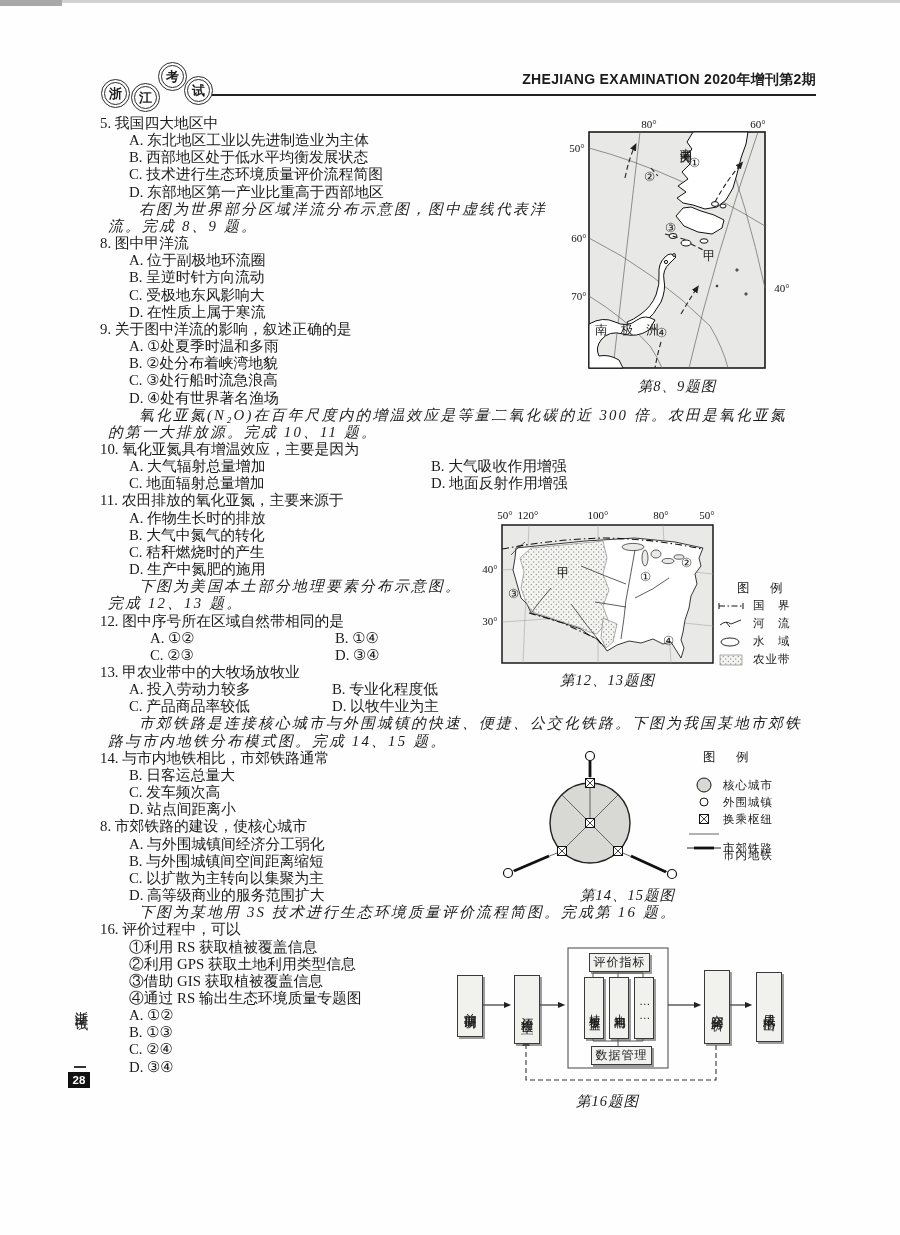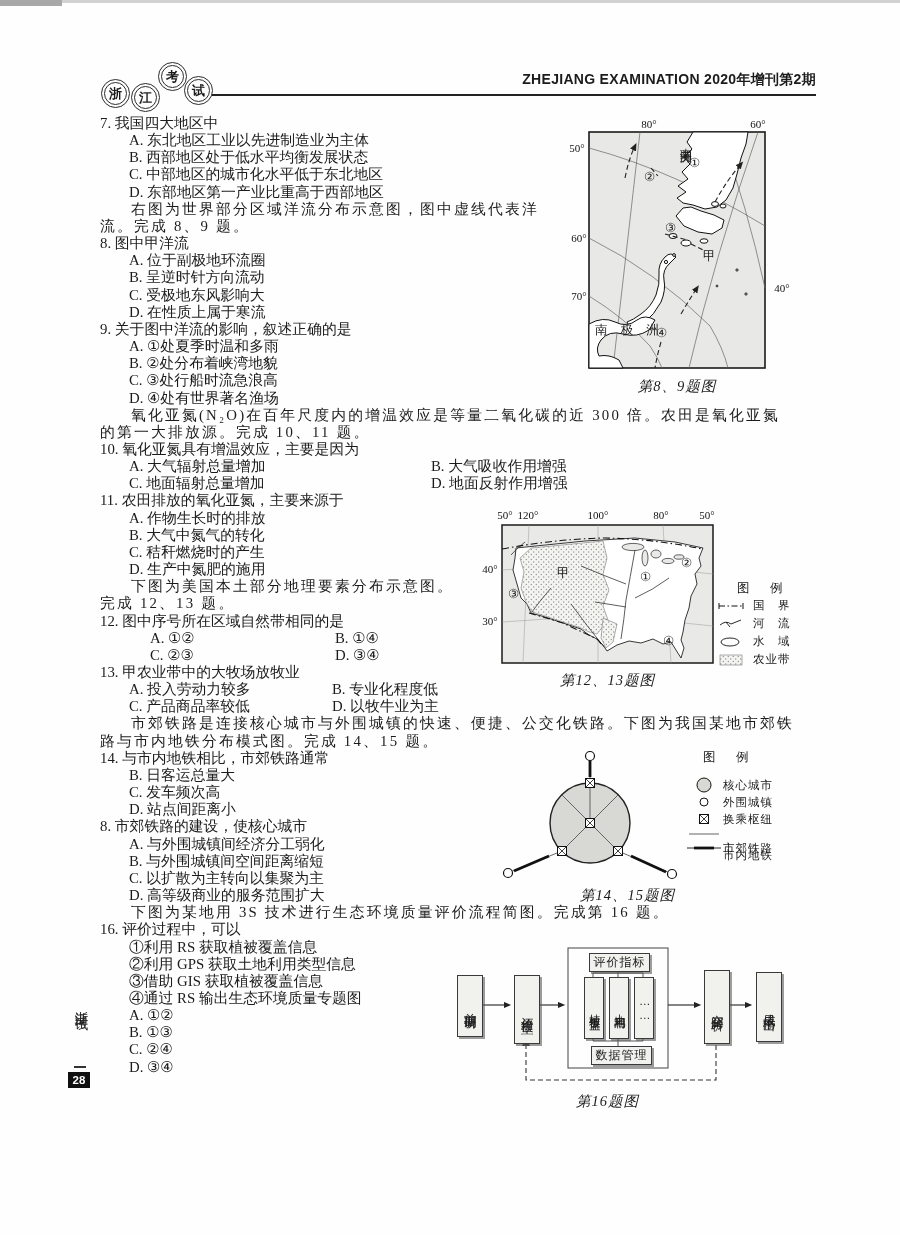--- a/index.html
+++ b/index.html
@@ -23,21 +23,21 @@
   .side-dash { position:absolute; left:74px; top:1066px; width:12px; height:1.6px; background:#333; }
   .side-pagenum { position:absolute; left:68px; top:1072px; width:22px; height:16px; background:#101010; color:#fff;
                   font-family:"Liberation Sans",sans-serif; font-size:11.5px; font-weight:bold;
                   display:flex; align-items:center; justify-content:center; }
 
   
   .content { position:absolute; left:100px; top:115px; width:716px; font-size:14.8px; line-height:17.15px; }
   .ln { white-space:nowrap; }
   .opt { padding-left:29px; }
   .ind { text-indent:31px; }
-  .intro { letter-spacing:2.2px; }
+  .intro { font-style:italic; letter-spacing:2.2px;margin-left:8px; }
   .cols .c1 { display:inline-block; width:302px; }
   .cols-n .c1 { display:inline-block; width:203px; }
   .cols-q12 { padding-left:50px; }
   .cols-q12 .c1 { display:inline-block; width:185px; }
 
   
   .fig { position:absolute; }
   .fig span { position:absolute; display:block; }
   .axis { font-size:11px; color:#111; text-align:center; }
   .cap { font-style:italic; font-size:14.5px; letter-spacing:1px; text-align:center; }
@@ -74,24 +74,24 @@
     <div class="stamp-inner">试</div>
     </div>
   <div class="hrule"></div>
   <div class="journal">ZHEJIANG EXAMINATION 2020年增刊第2期</div>
 
   <div class="side-title">浙江考试</div>
   <div class="side-dash"></div>
   <div class="side-pagenum">28</div>
 
   <div class="content">
-    <div class="ln">7. 我国四大地区中</div>
+    <div class="ln">5. 我国四大地区中</div>
     <div class="ln opt">A. 东北地区工业以先进制造业为主体</div>
     <div class="ln opt">B. 西部地区处于低水平均衡发展状态</div>
-    <div class="ln opt">C. 中部地区的城市化水平低于东北地区</div>
+    <div class="ln opt">C. 技术进行生态环境质量评价流程简图</div>
     <div class="ln opt">D. 东部地区第一产业比重高于西部地区</div>
     <div class="ln ind intro">右图为世界部分区域洋流分布示意图，图中虚线代表洋</div>
     <div class="ln intro">流。完成 8、9 题。</div>
     <div class="ln">8. 图中甲洋流</div>
     <div class="ln opt">A. 位于副极地环流圈</div>
     <div class="ln opt">B. 呈逆时针方向流动</div>
     <div class="ln opt">C. 受极地东风影响大</div>
     <div class="ln opt">D. 在性质上属于寒流</div>
     <div class="ln">9. 关于图中洋流的影响，叙述正确的是</div>
     <div class="ln opt">A. ①处夏季时温和多雨</div>

